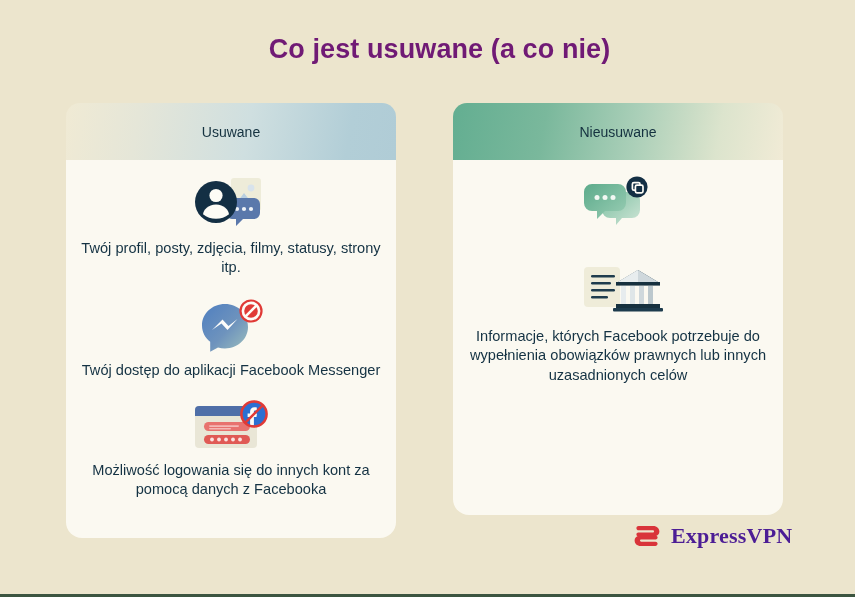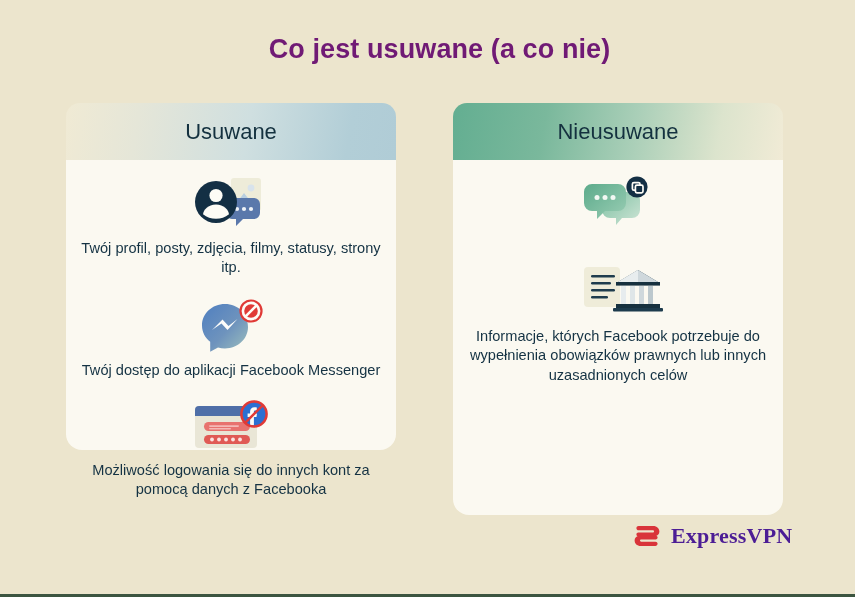--- a/index.html
+++ b/index.html
@@ -60,28 +60,28 @@
     align-items: center;
     justify-content: center;
   }
   .col-left .col-head {
     background: linear-gradient(100deg, #f0ead4 0%, #e5e6d8 22%, #cfdfe0 55%, #b2ced7 85%, #b0ccd6 100%);
   }
   .col-right .col-head {
     background: linear-gradient(100deg, #63ae91 0%, #7ab89c 28%, #aacfb8 55%, #dce4cd 80%, #f1ebd6 100%);
   }
   .col-head-label {
-    font-size: 22px;
+    font-size: 14px;
     font-weight: 400;
     color: #14313f;
   }
 
   .col-body {
     position: relative;
-    height: 290px;
+    height: 378px;
     background: #fbf9f1;
     border-radius: 0 0 16px 16px;
     padding-top: 8px;
     box-sizing: border-box;
   }
   .col-right .col-body { height: 355px; }
 
   .entry {
     text-align: center;
     padding: 0 12px;

